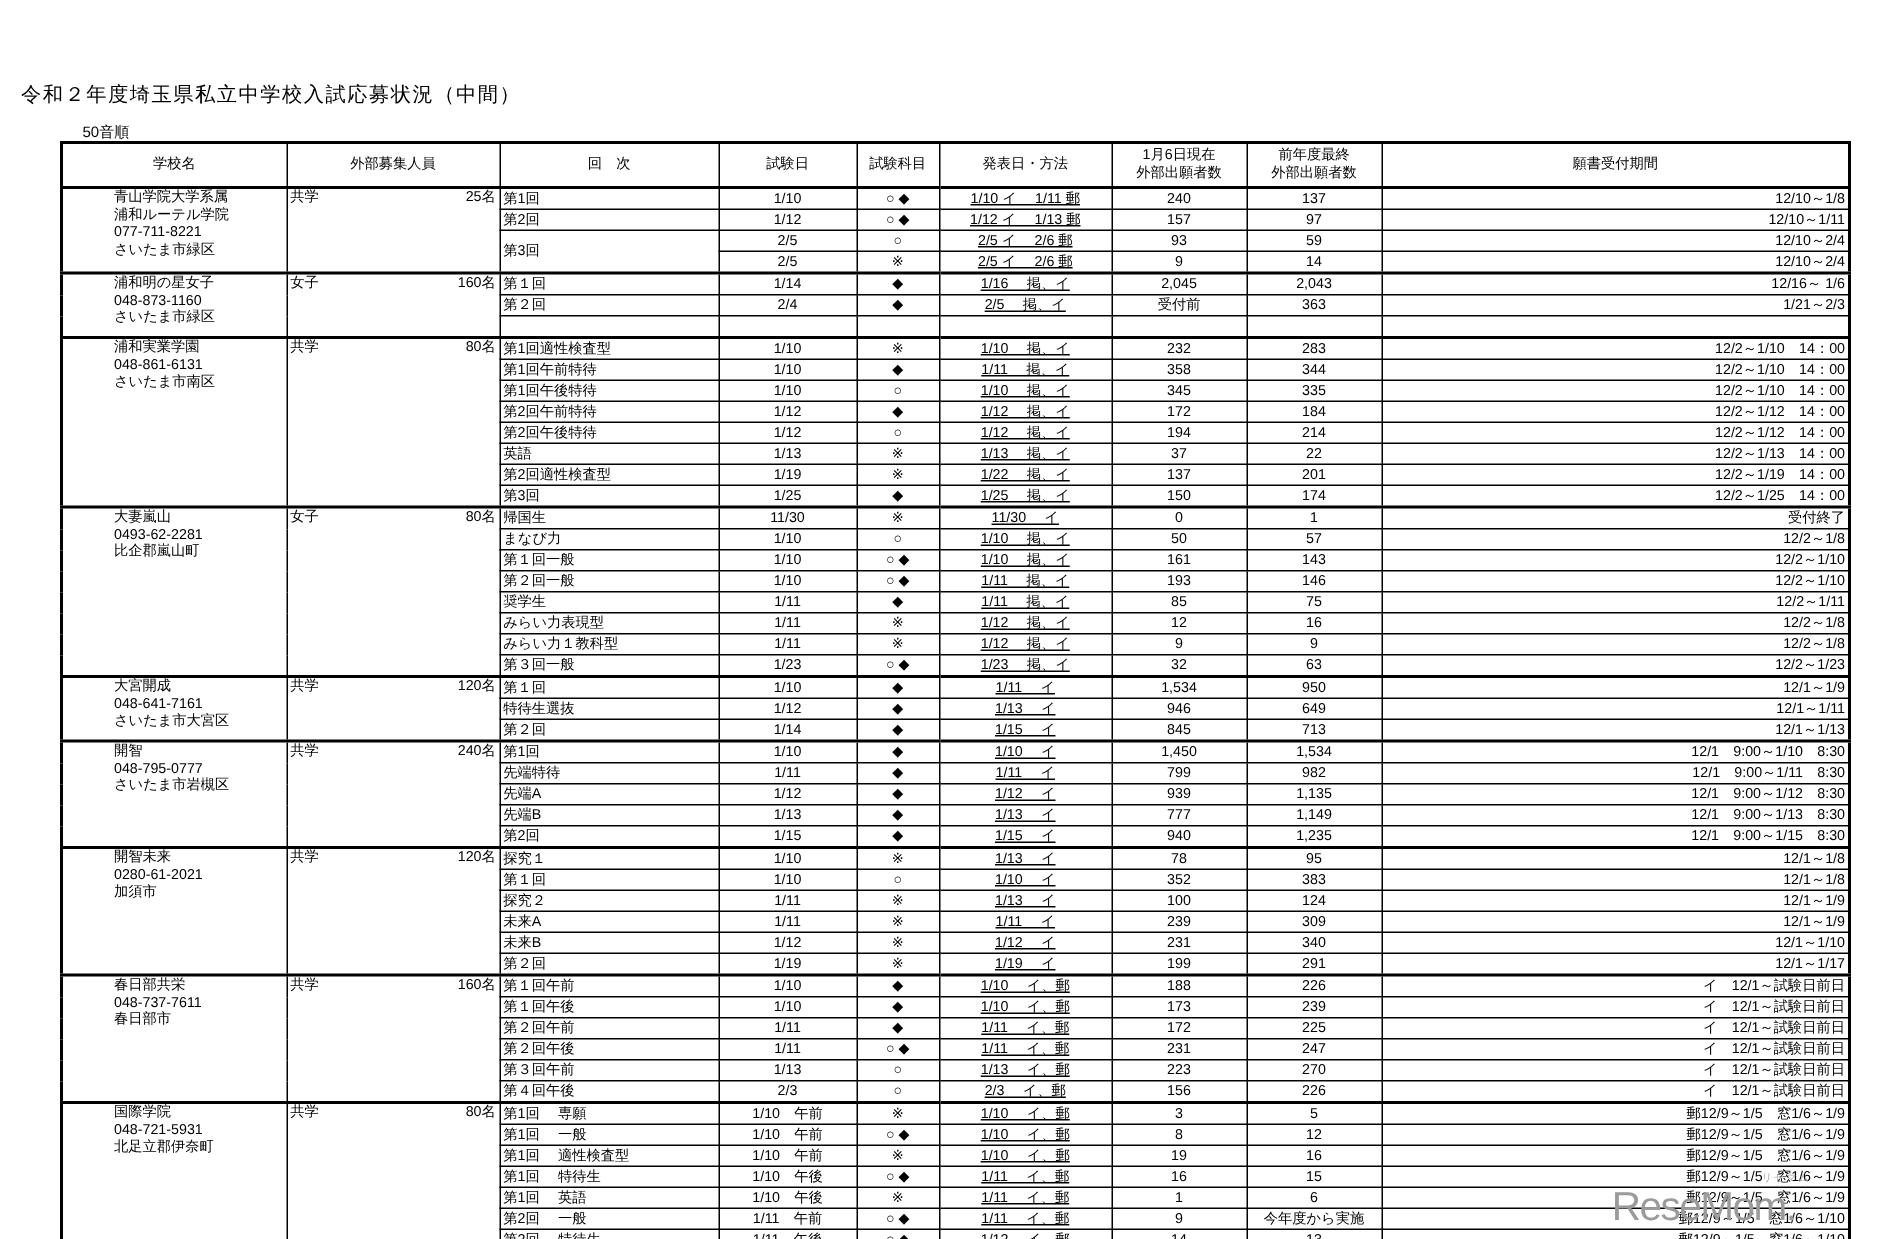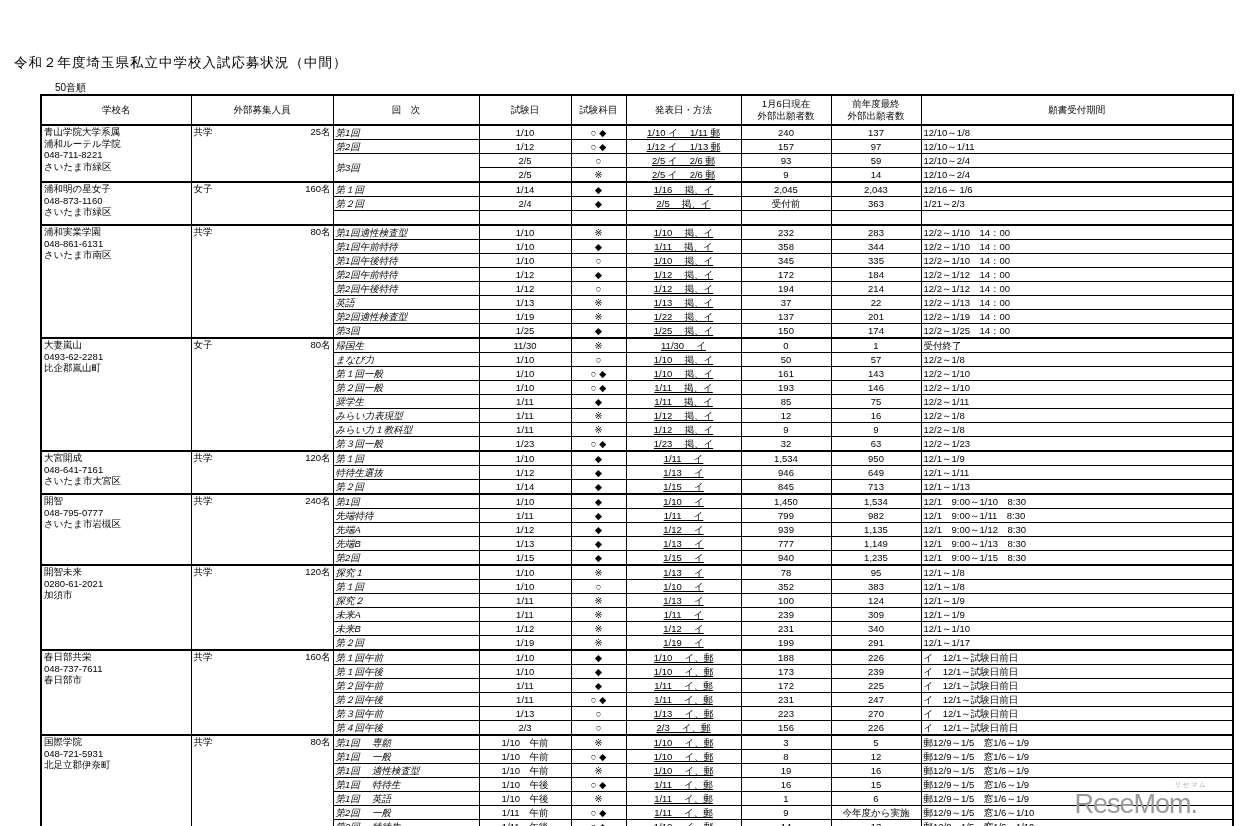--- a/index.html
+++ b/index.html
@@ -23,27 +23,27 @@
     border:1px solid #000;padding:0 2px;height:13px;line-height:11px;
     overflow:hidden;white-space:nowrap;font-weight:normal;
   }
   table.main{border:2px solid #000;}
   tr.header-row th{
     text-align:center;vertical-align:middle;height:28px;line-height:12px;
     white-space:pre-line;border-bottom:2px solid #000;font-size:9.5px;
   }
   tr.block-start td{border-top:2px solid #000;}
   td.school-cell{vertical-align:top;text-align:left;padding:1px 3px;}
-  td.school-cell div{line-height:11.5px;}
+  td.school-cell div{line-height:11.5px;margin-left:32px;}
   td.cap-cell{vertical-align:top;padding:1px 4px;}
   td.cap-cell .cap-wrap{display:flex;justify-content:space-between;line-height:11.5px;align-items:center;}
-  td.round-cell{text-align:left;padding-left:3px;vertical-align:middle;font-style:italic;}
+  td.round-cell{text-align:left;padding-left:3px;vertical-align:middle;}
   td.c{text-align:center;}
   td.ann{text-align:center;white-space:pre;text-decoration:underline;}
-  td.period{text-align:left;white-space:pre;}
+  td.period{text-align:right;white-space:pre;}
   .logo{
     position:absolute;right:58px;bottom:6px;
     font-size:27px;font-weight:normal;color:#9b9b9b;letter-spacing:-1px;
     font-family:"Liberation Sans","DejaVu Sans",sans-serif;
   }
   .logo-ruby{
     position:absolute;right:48px;bottom:36px;font-size:7px;color:#adadad;
     letter-spacing:1px;font-weight:normal;
   }
 </style>
@@ -78,21 +78,21 @@
         <th>前年度最終
 外部出願者数</th>
         <th>願書受付期間</th>
       </tr>
   </thead>
   <tbody>
       <tr class="block-start">
         <td class="school-cell" rowspan="4">
           <div>青山学院大学系属</div>
           <div>浦和ルーテル学院</div>
-          <div>048-711-8221</div>
+          <div>077-711-8221</div>
           <div>さいたま市緑区</div>
         </td>
         <td class="cap-cell" rowspan="4">
           <div class="cap-wrap">
             <span>共学</span>
             <span>25名</span>
           </div>
         </td>
         <td class="round-cell">第1回</td>
         <td class="c">1/10</td>

